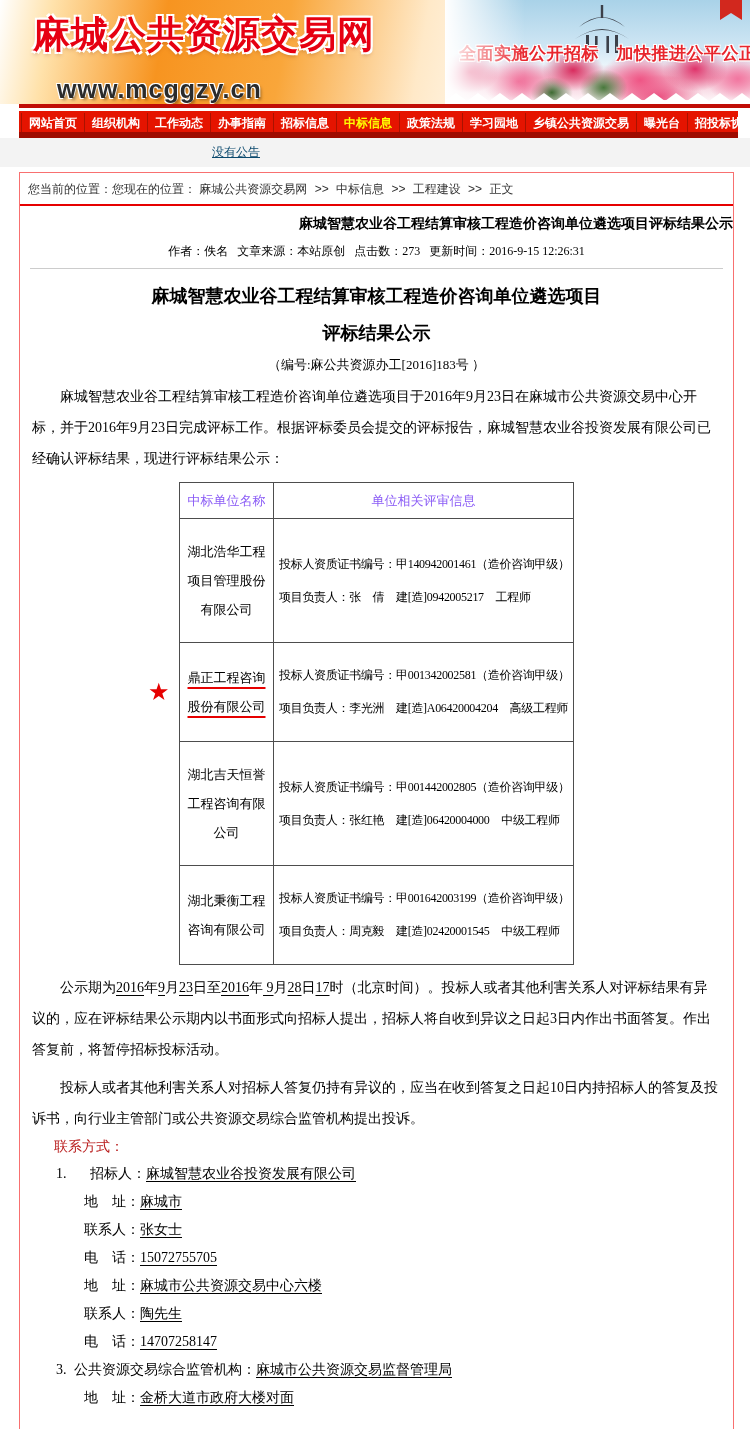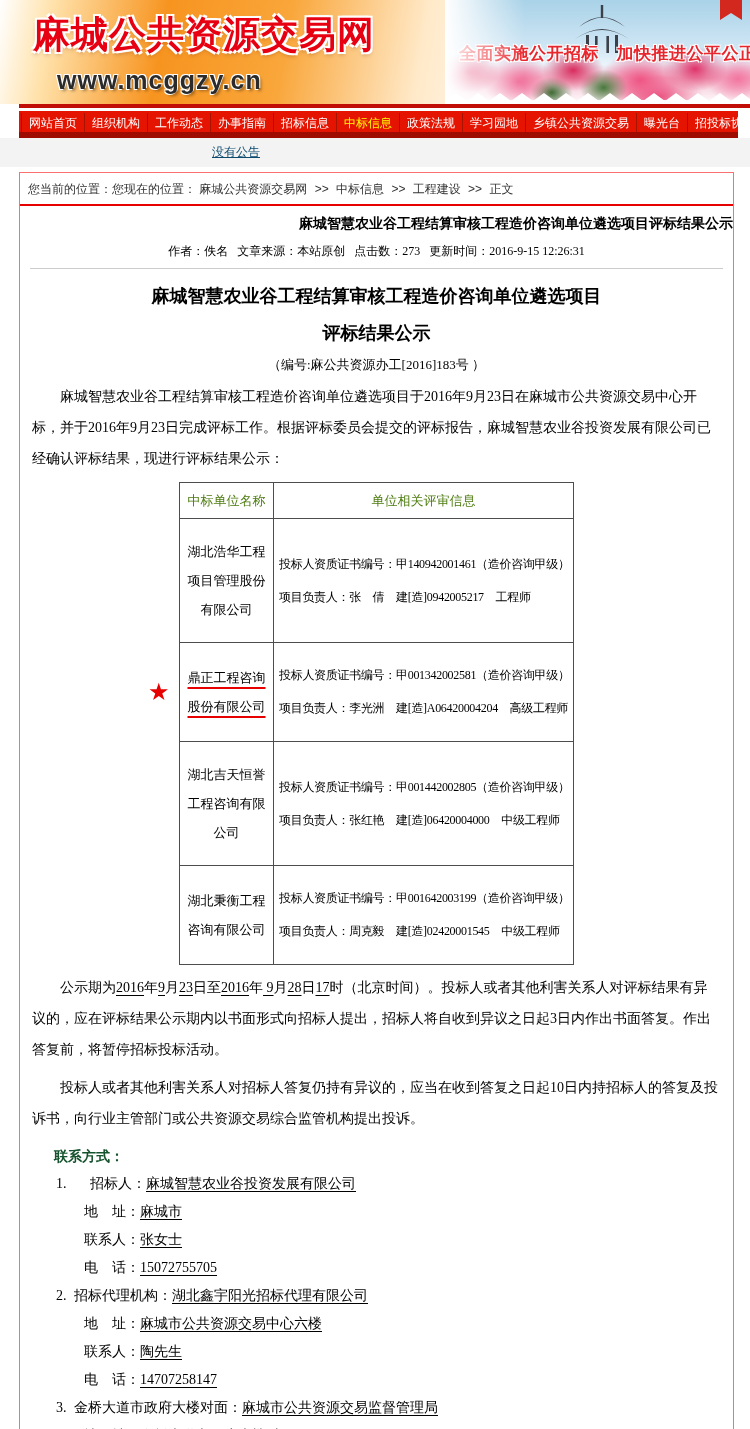--- a/index.html
+++ b/index.html
@@ -8,21 +8,21 @@
     height:1429px; background:#ffffff; overflow:hidden; position:relative;
     font-family:"Liberation Sans","DejaVu Sans",sans-serif; color:#111;
   }
 
   
   .banner { position:relative; height:104px; overflow:hidden;
     background:linear-gradient(100deg,#ffffff 0%,#ffe2ab 7%,#f79420 22%,#f9a63a 38%,#ffe9c8 56%,#ffffff 72%); }
   .site-name { position:absolute; left:33px; top:10px; font-size:37px; font-weight:bold; color:#e60012;
     font-family:"Liberation Serif","DejaVu Serif",serif; letter-spacing:1px;
     text-shadow:-2px -2px 0 #fff,2px -2px 0 #fff,-2px 2px 0 #fff,2px 2px 0 #fff,0 3px 4px rgba(120,40,0,.35); }
-  .site-url { position:absolute; left:57px; top:66px; font-size:25px; font-weight:bold; color:#2b2b2b; letter-spacing:1px;
+  .site-url { position:absolute; left:57px; top:75px; font-size:25px; font-weight:bold; color:#2b2b2b; letter-spacing:1px;
     text-shadow:-1px -1px 0 #fff,1px -1px 0 #fff,-1px 1px 0 #fff,2px 2px 3px rgba(0,0,0,.35); }
   .photo { position:absolute; right:0; top:0; width:305px; height:104px;
     background:linear-gradient(#a9d2e8 0%,#cfe6f4 45%,#e9f4fa 62%,#f3bfd0 75%,#ffffff 100%); }
   .photo .fade { position:absolute; left:0; top:0; width:80px; height:100%;
     background:linear-gradient(90deg,#ffffff 0%,rgba(255,255,255,0) 100%); }
   .flowers { position:absolute; left:0; bottom:4px; width:100%; height:62px;
     background:
       radial-gradient(42px 30px at 8% 55%,#e23d6f 0%,rgba(226,61,111,0) 70%),
       radial-gradient(50px 36px at 24% 70%,#f06a96 0%,rgba(240,106,150,0) 72%),
       radial-gradient(44px 30px at 42% 52%,#d92c5e 0%,rgba(217,44,94,0) 70%),
@@ -36,21 +36,21 @@
   .pavilion { position:absolute; left:128px; top:5px; }
   .flag { position:absolute; right:6px; top:0; }
   .slogan { position:absolute; left:14px; top:42px; font-size:17px; font-weight:bold; color:#e8262d; white-space:nowrap;
     text-shadow:-1px -1px 0 #fff,1px -1px 0 #fff,-1px 1px 0 #fff,1px 1px 0 #fff; letter-spacing:.5px; }
   .zigzag { position:absolute; left:0; bottom:0; }
   .banner-rule { height:4px; background:#c00d06; margin-left:19px; }
 
   
   .nav { margin:3px 12px 0 19px; background:#e51400; border-bottom:6px solid #9e0b00;
     height:27px; line-height:21px; white-space:nowrap; overflow:hidden; padding-left:2px; }
-  .nav-item { display:inline-block; font-size:12px; font-weight:normal; color:#ffffff; padding:0 7px;
+  .nav-item { display:inline-block; font-size:12px; font-weight:bold; color:#ffffff; padding:0 7px;
     border-left:1px solid #aa1200; cursor:pointer; }
   .nav-item.active { color:#ffff00; }
 
   
   .notice-bar { height:29px; line-height:29px; background:#f3f3f3; font-size:12px; color:#0c4a6e; padding-left:212px;text-decoration:underline; }
 
   
   .content-box { margin:5px 16px 0 19px; border:1px solid #f87070; background:#fff; padding-bottom:18px; }
   .crumb { font-size:12px; color:#333; padding:8px 10px 6px 8px; }
   .crumb .sep { margin:0 4px; }
@@ -63,30 +63,30 @@
   .divider { border-bottom:1px solid #cccccc; margin:8px 10px 0; }
   .title1 { text-align:center; font-size:18px; font-weight:bold; margin-top:15px; color:#000; }
   .title2 { text-align:center; font-size:18px; font-weight:bold; margin-top:13px; color:#000; }
   .docno { text-align:center; font-size:13px; margin-top:11px; color:#000; }
   .para { font-size:14px; line-height:31px; margin:7px 12px 0; text-indent:2em; color:#000; }
   .u, .uv { text-decoration:underline; text-underline-offset:3px; white-space:pre-wrap; }
 
   
   table.result { margin:8px auto 0; border-collapse:collapse; table-layout:fixed; width:394px; }
   table.result th, table.result td { border:1px solid #4d4d4d; }
-  table.result th { font-size:13px; font-weight:normal; height:36px; text-align:center; color:#4d7c0f; }
+  table.result th { font-size:13px; font-weight:normal; height:36px; text-align:center; color:#8b5cf6; }
   td.name-cell { text-align:center; font-size:13px; line-height:29px; padding:18px 2px; color:#000; position:relative; }
   td.info-cell { font-size:12px; padding:16px 5px; color:#000; }
   td.info-cell div { line-height:33px; white-space:nowrap; letter-spacing:-0.3px; }
   .winner-name { text-decoration:underline; text-decoration-color:#e60000; text-decoration-thickness:2px; text-underline-offset:5px; }
   .star { position:absolute; left:-32px; top:50%; transform:translateY(-50%); color:#e60000; font-size:24px;
     text-decoration:none; font-family:"DejaVu Sans",sans-serif; }
 
   
-  .contacts-heading { font-size:14px; font-weight:bold; margin:10px 12px 0 34px; line-height:26px; color:#14532d; }
+  .contacts-heading { font-size:14px; font-weight:normal; margin:0 12px 0 34px; line-height:26px; color:#b91c1c; }
   .c-line { font-size:14px; line-height:28px; color:#000; }
   .c-head { margin-left:36px; }
   .c-sub { margin-left:64px; }
   .c-num-wide { display:inline-block; min-width:34px; }
   .c-num { display:inline-block; min-width:18px; }
 </style>
 </head>
 <body>
 
 <div class="banner">
@@ -208,31 +208,28 @@
     <div>
       <div class="c-line c-head">
         <span class="c-num-wide">1.</span><span>招标人：</span><span class="uv">麻城智慧农业谷投资发展有限公司</span>
       </div>
       <div class="c-line c-sub"><span>地　址：</span><span class="uv">麻城市</span></div>
       <div class="c-line c-sub"><span>联系人：</span><span class="uv">张女士</span></div>
       <div class="c-line c-sub"><span>电　话：</span><span class="uv">15072755705</span></div>
     </div>
 
     <div>
-      <div class="c-line c-head">
-        <span class="c-num">2.</span><span>招标代理机构：</span><span class="uv">湖北鑫宇阳光招标代理有限公司</span>
-      </div>
       <div class="c-line c-sub"><span>地　址：</span><span class="uv">麻城市公共资源交易中心六楼</span></div>
       <div class="c-line c-sub"><span>联系人：</span><span class="uv">陶先生</span></div>
       <div class="c-line c-sub"><span>电　话：</span><span class="uv">14707258147</span></div>
     </div>
 
     <div>
       <div class="c-line c-head">
-        <span class="c-num">3.</span><span>金桥大道市政府大楼对面：</span><span class="uv">麻城市公共资源交易监督管理局</span>
+        <span class="c-num">3.</span><span>公共资源交易综合监管机构：</span><span class="uv">麻城市公共资源交易监督管理局</span>
       </div>
       <div class="c-line c-sub"><span>地　址：</span><span class="uv">金桥大道市政府大楼对面</span></div>
       <div class="c-line c-sub"></div>
 
     </div>
 
   </div>
 </div>
 
 </body></html>

